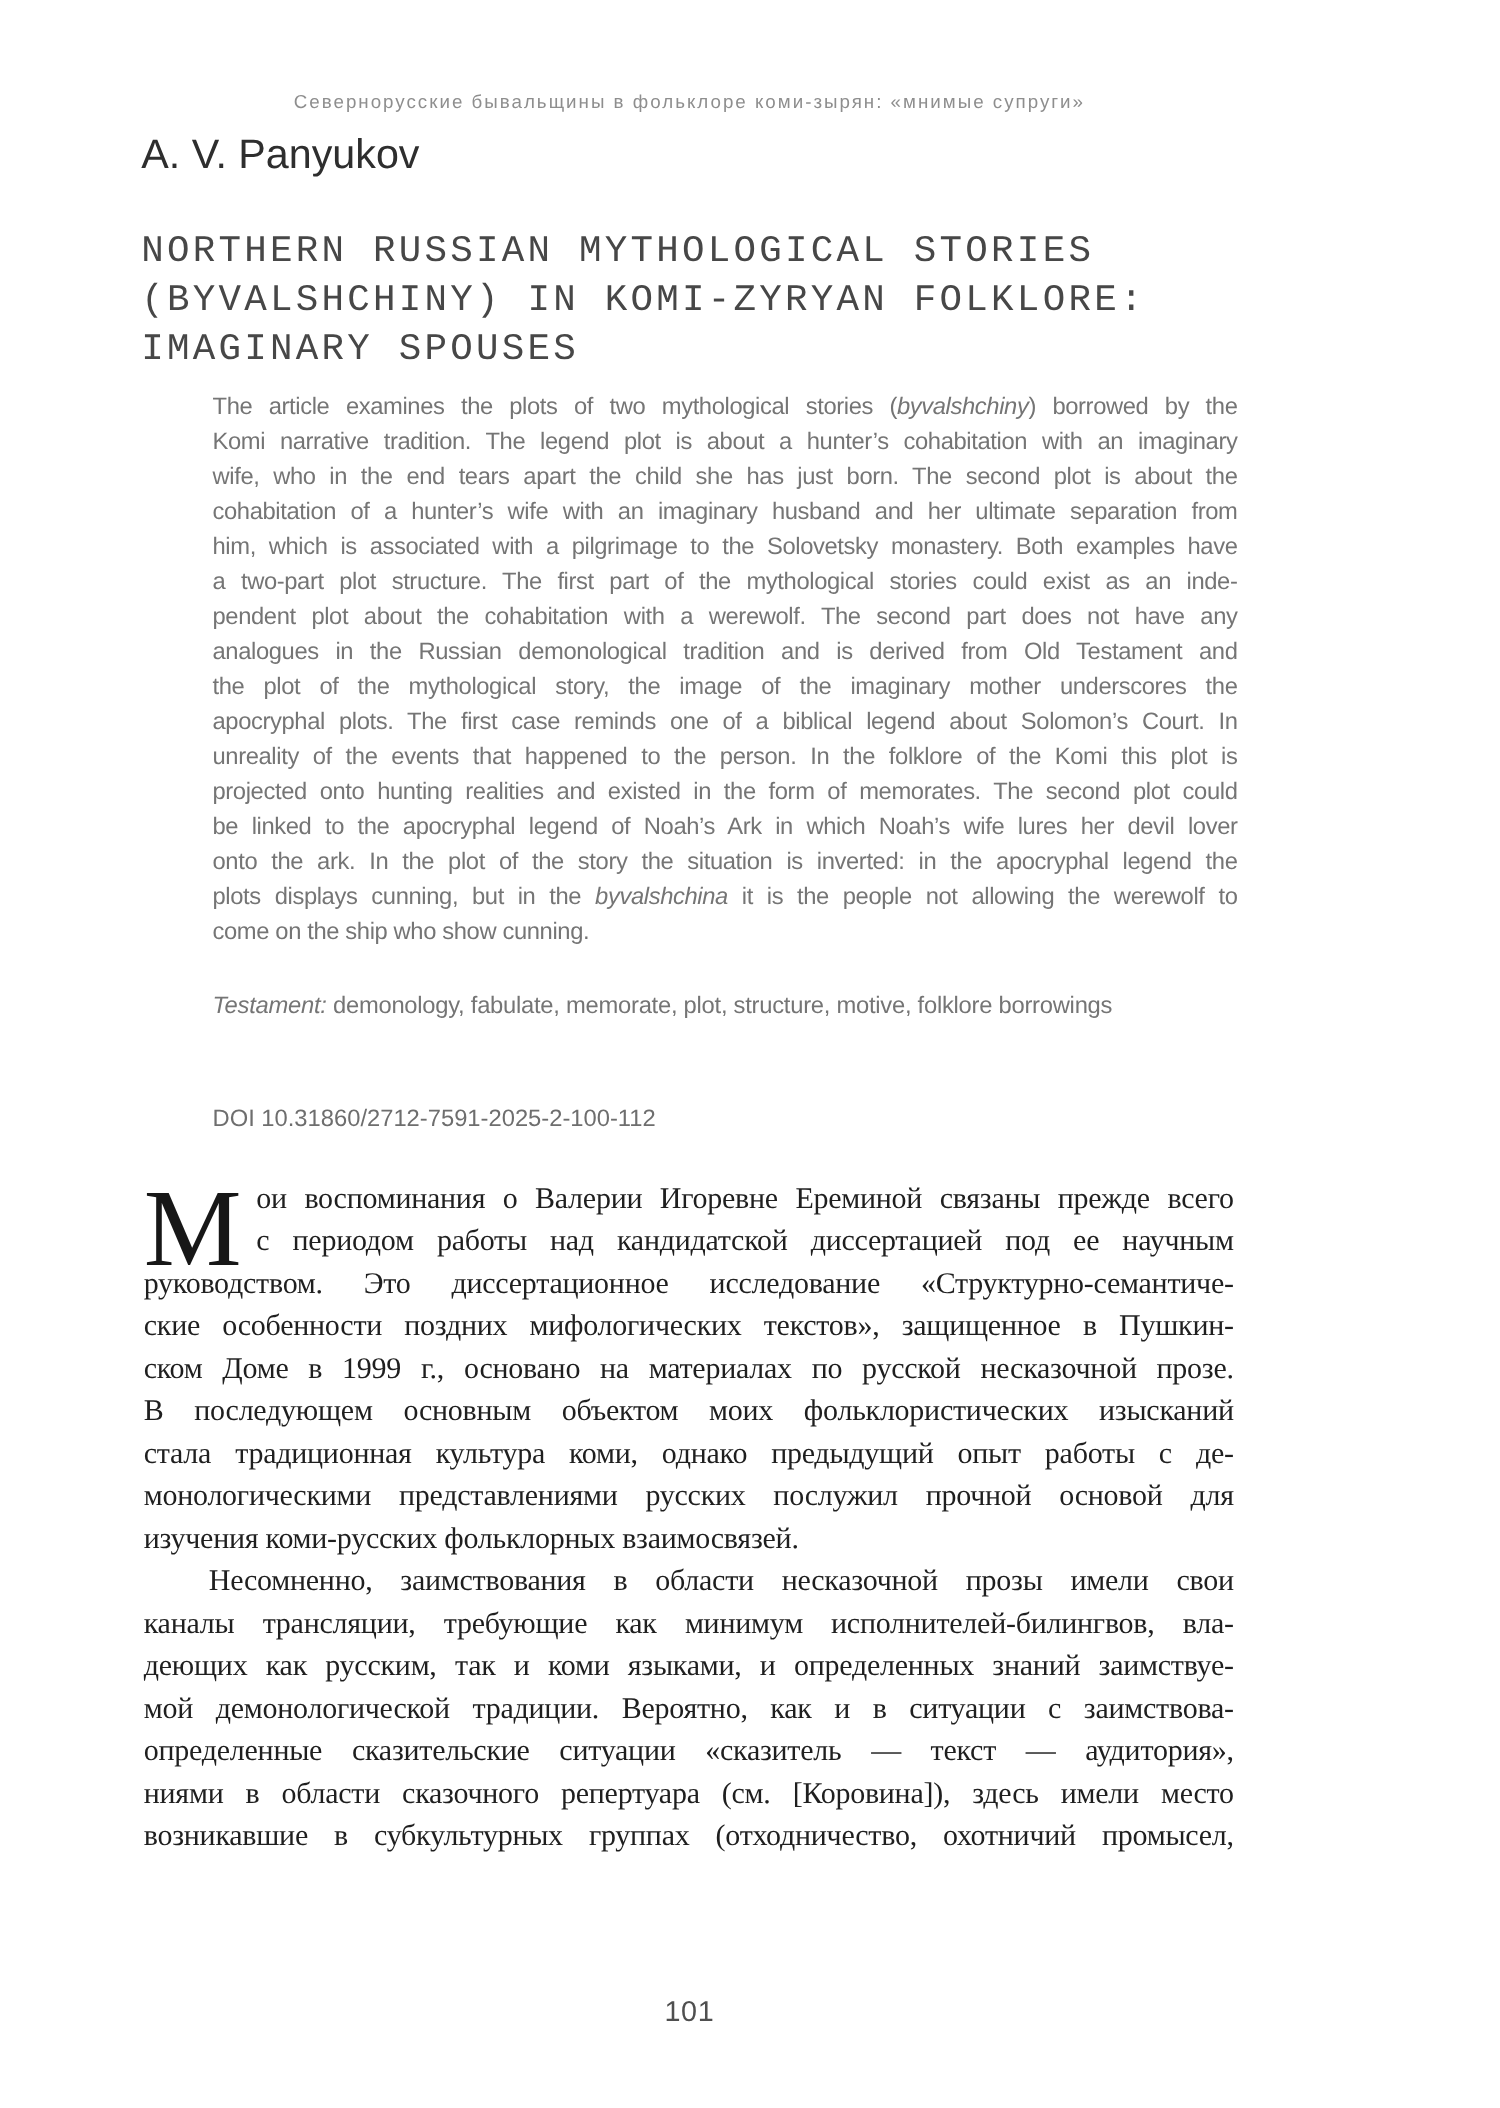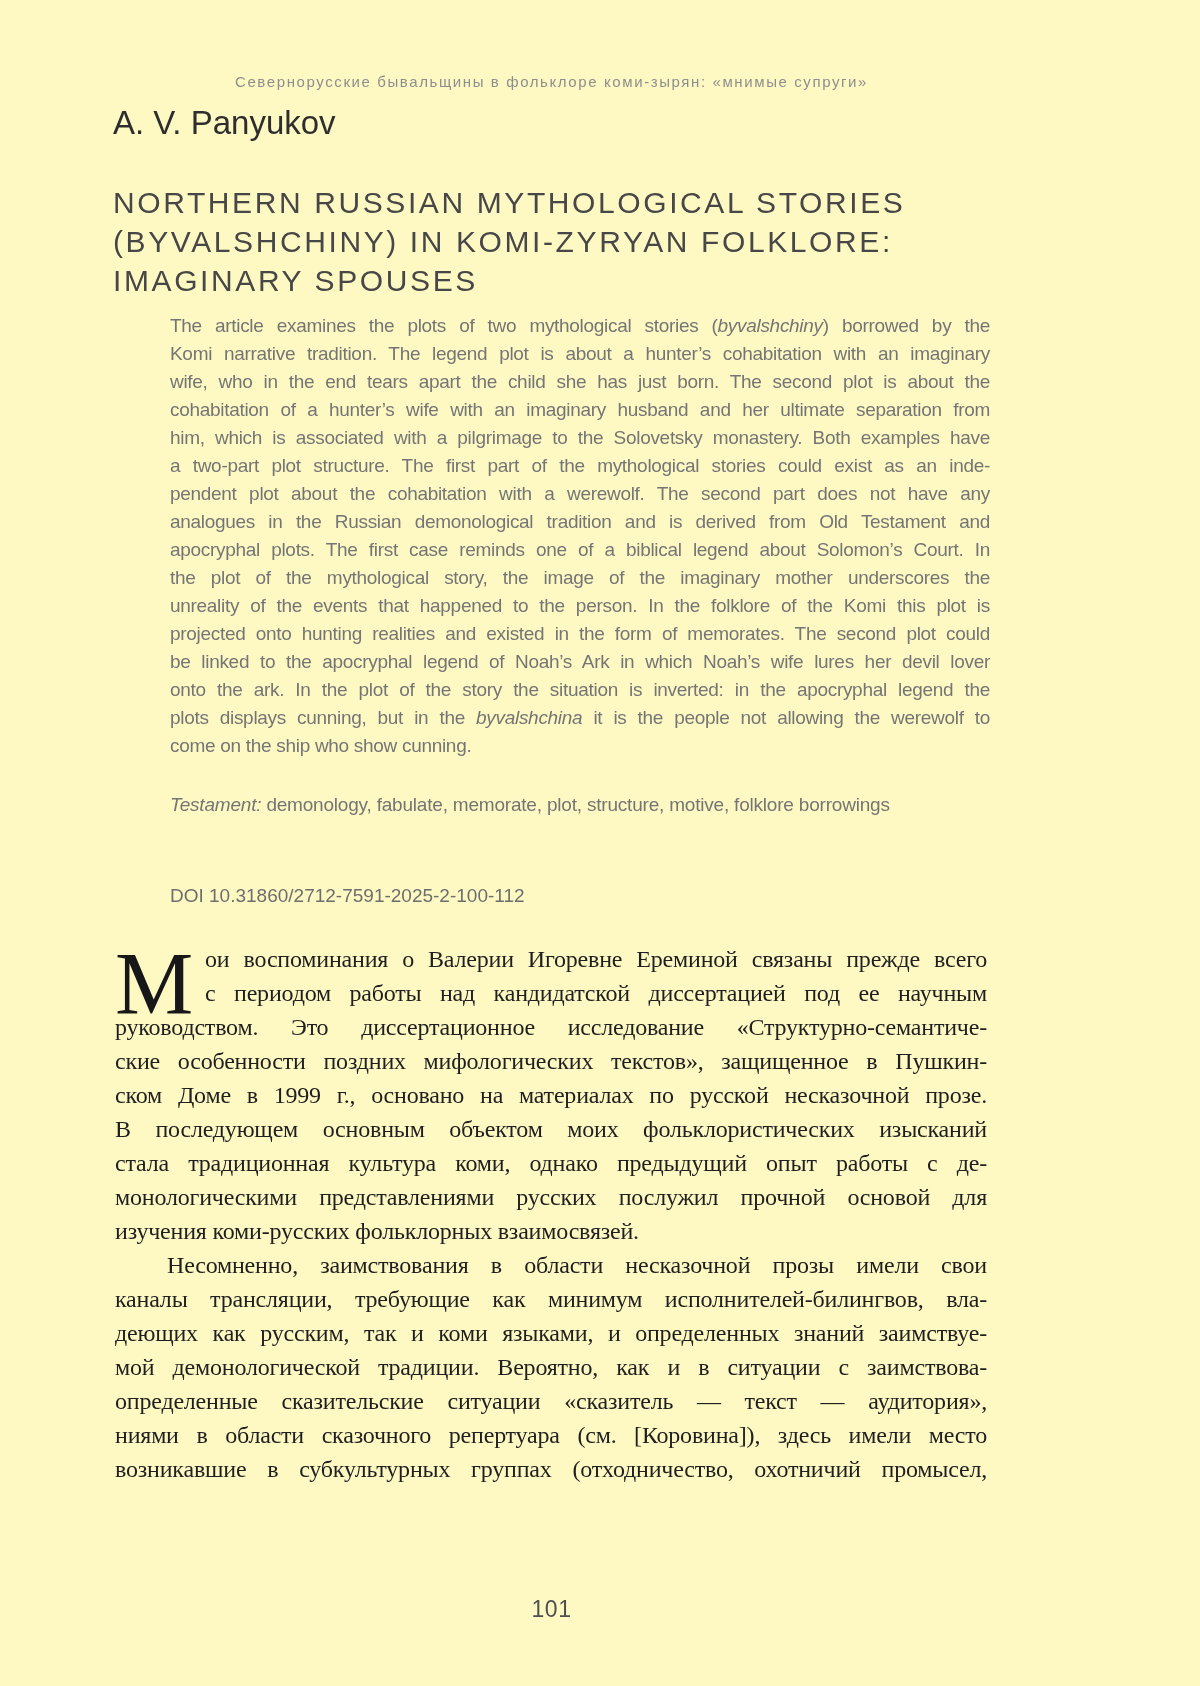--- a/index.html
+++ b/index.html
@@ -1,20 +1,20 @@
 <!DOCTYPE html>
 <html><head>
 <meta charset="utf-8">
 <style>
   html,body{margin:0;padding:0;background:#e8e8e8;}
   .page{
     position:relative;
     width:1200px;height:1686px;
     margin:0 auto;
-    background:#fef9c3;
+    background:#ffffff;
     font-family:"Liberation Sans",sans-serif;
     overflow:hidden;
   }
   .running-header{
     position:absolute;top:73px;left:113px;width:877px;
     text-align:center;
     font-size:15px;letter-spacing:1.6px;
     color:#8e8e8e;
   }
   .author{
@@ -22,21 +22,21 @@
     font-size:33px;font-weight:400;
     color:#2e2e2e;
   }
   .article-title{
     position:absolute;top:183px;left:113px;width:900px;
     font-size:30px;line-height:39px;
     font-weight:300;
     letter-spacing:2.6px;
     color:#474747;
   }
-  .article-title .tline{white-space:nowrap;}
+  .article-title .tline{white-space:nowrap;font-family:Liberation Mono, monospace;}
   .abstract{
     position:absolute;top:312px;left:170px;width:820px;
     font-size:19px;line-height:28px;
     letter-spacing:-0.3px;
     color:#757575;
   }
   .keywords{
     position:absolute;top:791px;left:170px;width:820px;
     font-size:19px;line-height:28px;
     letter-spacing:-0.2px;
@@ -90,22 +90,22 @@
 
   <div class="abstract">
       <div class="jline"><span>The article examines the plots of two mythological stories (</span><i>byvalshchiny</i><span>) borrowed by the</span></div>
       <div class="jline"><span>Komi narrative tradition. The legend plot is about a hunter’s cohabitation with an imaginary</span></div>
       <div class="jline"><span>wife, who in the end tears apart the child she has just born. The second plot is about the</span></div>
       <div class="jline"><span>cohabitation of a hunter’s wife with an imaginary husband and her ultimate separation from</span></div>
       <div class="jline"><span>him, which is associated with a pilgrimage to the Solovetsky monastery. Both examples have</span></div>
       <div class="jline"><span>a two-part plot structure. The first part of the mythological stories could exist as an inde-</span></div>
       <div class="jline"><span>pendent plot about the cohabitation with a werewolf. The second part does not have any</span></div>
       <div class="jline"><span>analogues in the Russian demonological tradition and is derived from Old Testament and</span></div>
+      <div class="jline"><span>the plot of the mythological story, the image of the imaginary mother underscores the</span></div>
       <div class="jline"><span>apocryphal plots. The first case reminds one of a biblical legend about Solomon’s Court. In</span></div>
-      <div class="jline"><span>the plot of the mythological story, the image of the imaginary mother underscores the</span></div>
       <div class="jline"><span>unreality of the events that happened to the person. In the folklore of the Komi this plot is</span></div>
       <div class="jline"><span>projected onto hunting realities and existed in the form of memorates. The second plot could</span></div>
       <div class="jline"><span>be linked to the apocryphal legend of Noah’s Ark in which Noah’s wife lures her devil lover</span></div>
       <div class="jline"><span>onto the ark. In the plot of the story the situation is inverted: in the apocryphal legend the</span></div>
       <div class="jline"><span>plots displays cunning, but in the </span><i>byvalshchina</i><span> it is the people not allowing the werewolf to</span></div>
       <div class="jline jlast"><span>come on the ship who show cunning.</span></div>
     </div>
 
   <div class="keywords">
       <div class="jline jlast"><i>Testament:</i><span> demonology, fabulate, memorate, plot, structure, motive, folklore borrowings</span></div>

